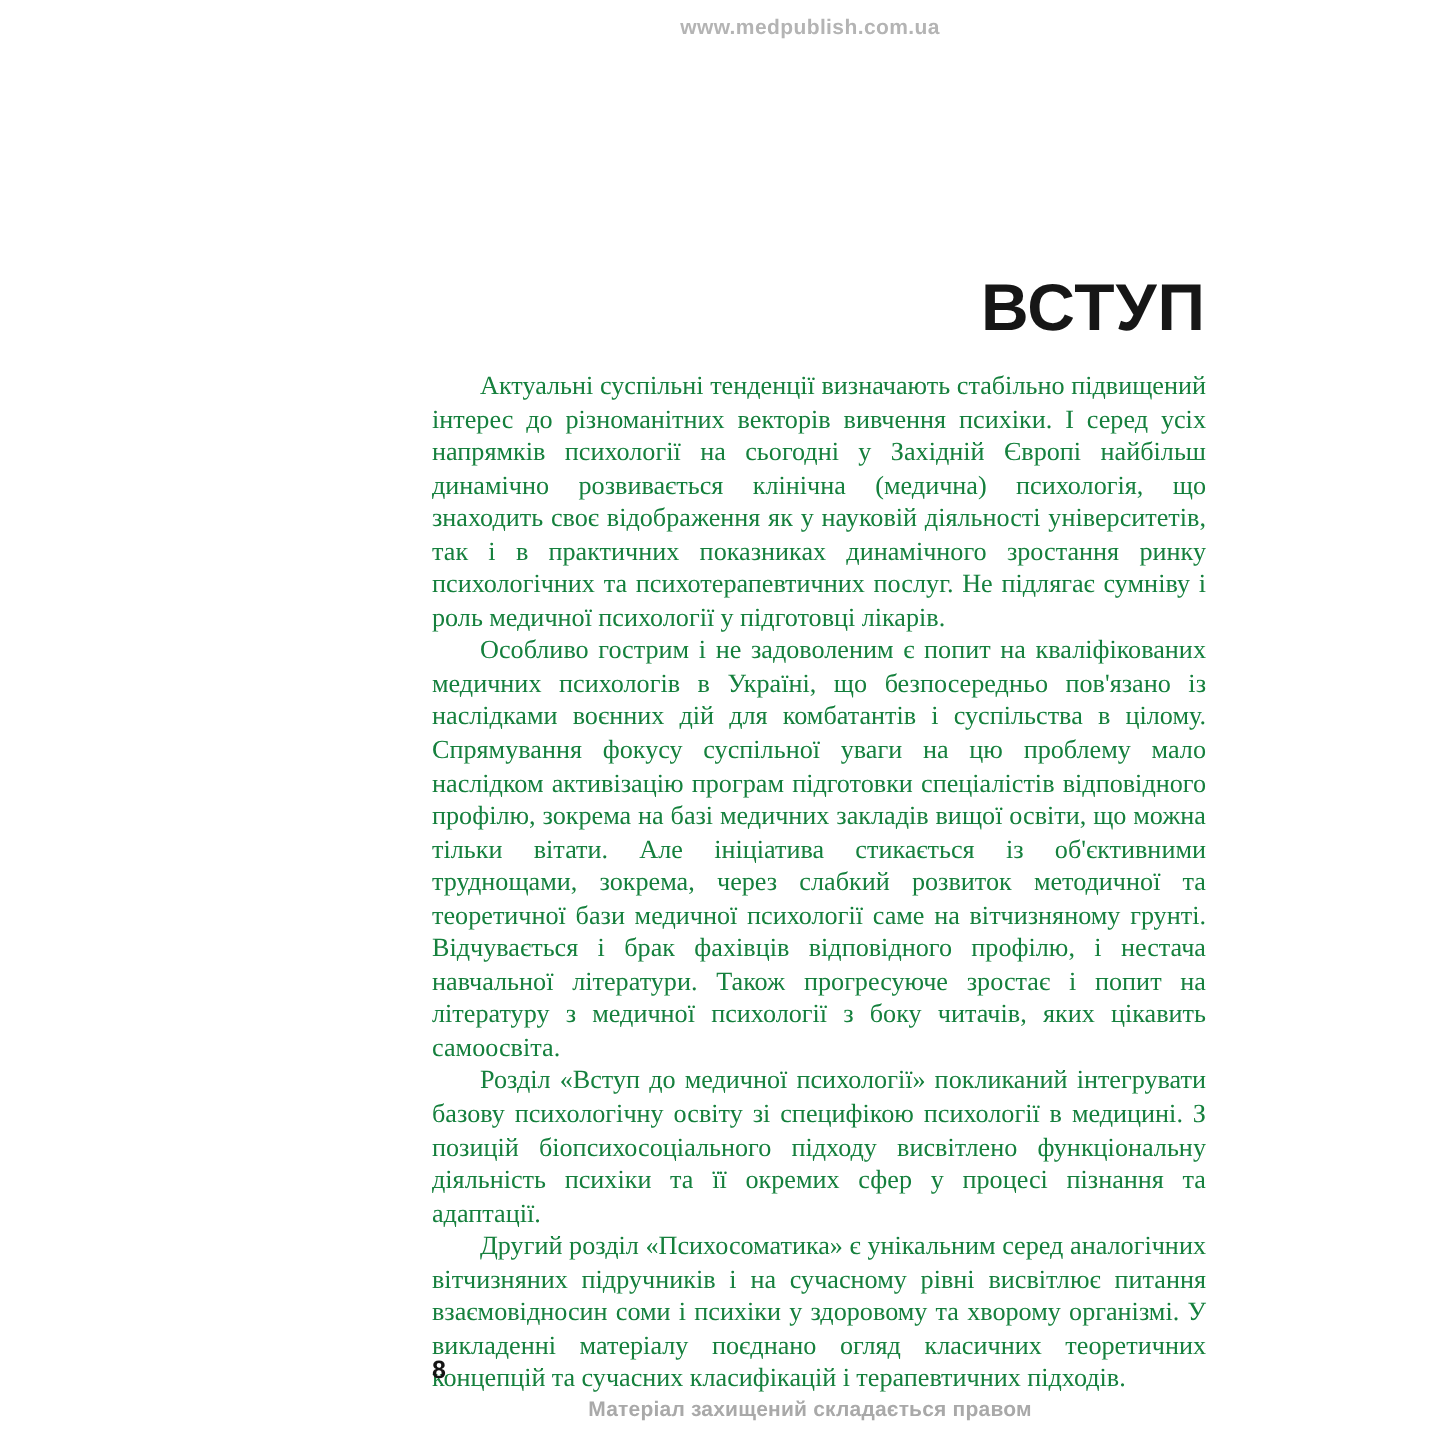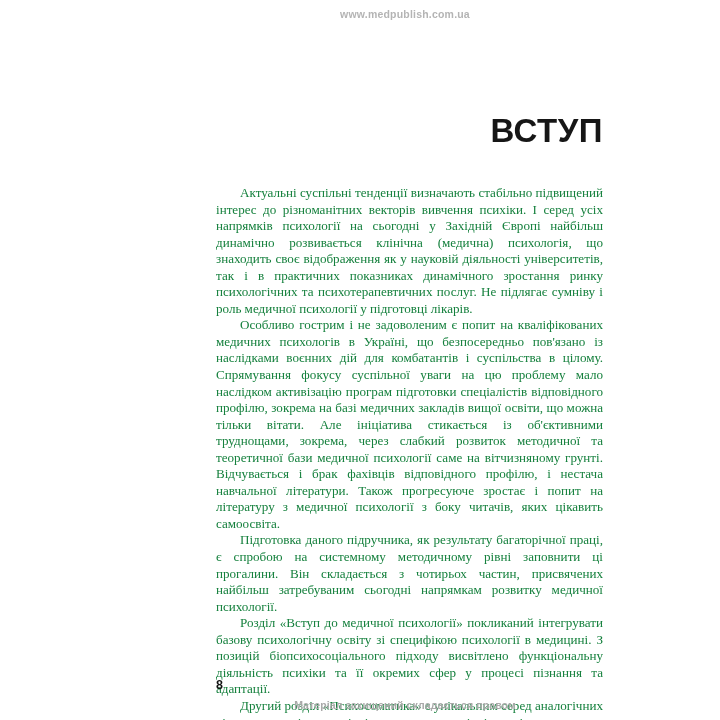--- a/index.html
+++ b/index.html
@@ -35,21 +35,21 @@
     font-size: 10.5px;
     font-weight: 600;
     letter-spacing: 0.2px;
     color: #b4b4b4;
     white-space: nowrap;
   }
 
   
   .chapter-title {
     position: absolute;
-    top: 92px;
+    top: 115px;
     left: 171px;
     width: 387px;
     text-align: right;
     font-family: "Liberation Sans", "DejaVu Sans", sans-serif;
     font-size: 33px;
     font-weight: bold;
     letter-spacing: 0.5px;
     color: #161616;
     line-height: 1;
   }
@@ -104,21 +104,20 @@
 
 <div class="page">
 
   <div class="running-head">www.medpublish.com.ua</div>
 
   <h1 class="chapter-title">ВСТУП</h1>
 
   <div class="body-block">
     <p class="para">Актуальні суспільні тенденції визначають стабільно підвищений інтерес до різноманітних векторів вивчення психіки. І серед усіх напрямків психології на сьогодні у Західній Європі найбільш динамічно розвивається клінічна (медична) психологія, що знаходить своє відображення як у науковій діяльності університетів, так і в практичних показниках динамічного зростання ринку психологічних та психотерапевтичних послуг. Не підлягає сумніву і роль медичної психології у підготовці лікарів.</p>
     <p class="para">Особливо гострим і не задоволеним є попит на кваліфікованих медичних психологів в Україні, що безпосередньо пов'язано із наслідками воєнних дій для комбатантів і суспільства в цілому. Спрямування фокусу суспільної уваги на цю проблему мало наслідком активізацію програм підготовки спеціалістів відповідного профілю, зокрема на базі медичних закладів вищої освіти, що можна тільки вітати. Але ініціатива стикається із об'єктивними труднощами, зокрема, через слабкий розвиток методичної та теоретичної бази медичної психології саме на вітчизняному грунті. Відчувається і брак фахівців відповідного профілю, і нестача навчальної літератури. Також прогресуюче зростає і попит на літературу з медичної психології з боку читачів, яких цікавить самоосвіта.</p>
-    <p class="para">Підготовка даного підручника, як результату багаторічної праці, є спробою на системному методичному рівні заповнити ці прогалини. Він складається з чотирьох частин, присвячених найбільш затребуваним сьогодні напрямкам розвитку медичної психології.</p>
     <p class="para">Розділ «Вступ до медичної психології» покликаний інтегрувати базову психологічну освіту зі специфікою психології в медицині. З позицій біопсихосоціального підходу висвітлено функціональну діяльність психіки та її окремих сфер у процесі пізнання та адаптації.</p>
     <p class="para">Другий розділ «Психосоматика» є унікальним серед аналогічних вітчизняних підручників і на сучасному рівні висвітлює питання взаємовідносин соми і психіки у здоровому та хворому організмі. У викладенні матеріалу поєднано огляд класичних теоретичних концепцій та сучасних класифікацій і терапевтичних підходів.</p>
   </div>
 
   <div class="page-number">8</div>
 
   <div class="copyright-watermark">Матеріал захищений складається правом</div>
 
 </div>
 

